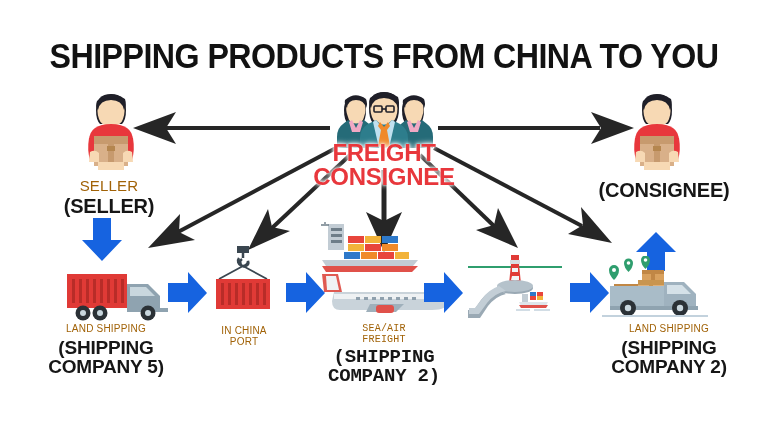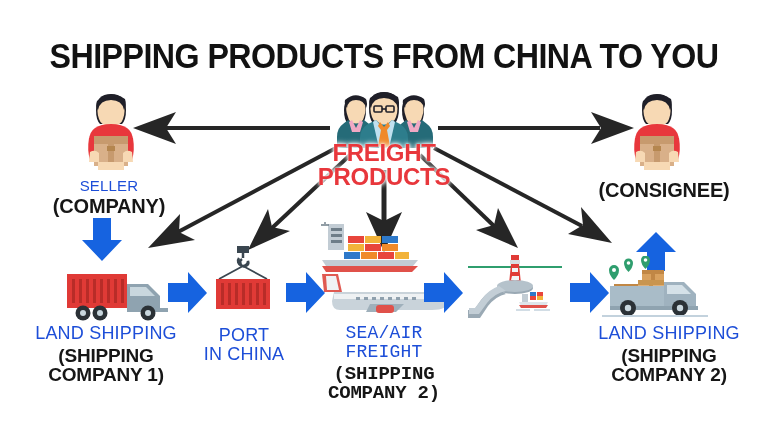--- a/index.html
+++ b/index.html
@@ -26,31 +26,31 @@
   }
 
   
   #arrows{position:absolute;left:0;top:0;width:768px;height:432px;pointer-events:none;}
 
   
   .node{position:absolute;}
 
   
   .lbl-thin{
-    font-size:15px;font-weight:400;color:#1d4ed8;
+    font-size:15px;font-weight:400;color:#a16207;
     line-height:1.05;white-space:nowrap;
     letter-spacing:0.2px;
   }
   .lbl-bold{
     font-size:20px;font-weight:bold;color:#161616;
     text-align:center;line-height:1.02;white-space:nowrap;
     letter-spacing:-0.2px;
   }
   .lbl-bold.sm{font-size:19px;}
-  .lbl-thin.sm{font-size:18px;}
+  .lbl-thin.sm{font-size:10px;}
   .lbl-wrap{position:absolute;text-align:center;}
 
   
   #ff-cap{
     position:absolute;left:284px;top:141px;width:200px;
     text-align:center;
     color:#e8373c;
     font-weight:bold;
     font-size:24px;
     line-height:0.98;
@@ -145,21 +145,21 @@
         </g>
         <path d="M38,38 l8,-4 q8,9 16,0 l8,4 q8,5 8,14 l0,10 l-48,0 l0,-10 q0,-9 8,-14 Z" fill="#2d7d8c"></path>
         <path d="M46,34 l8,10 l8,-10 l3,2 l-6,26 l-10,0 l-6,-26 Z" fill="#bfe0ef"></path>
         <path d="M50,36 l4,5 l4,-5 l2,4 l-3,4 l3,16 l-6,2 l-6,-2 l3,-16 l-3,-4 Z" fill="#f08a2a"></path>
       </g>
     </svg>
   </div>
 
   <div id="ff-cap">
     <div>FREIGHT</div>
-    <div>PRODUCTS</div>
+    <div>CONSIGNEE</div>
   </div>
 
   <div class="node" style="left:78px;top:88px;">
     <svg width="66" height="86" viewBox="0 0 66 86">
       <path d="M18,22 q0,-16 15,-16 q15,0 15,16 q0,10 -4,14 l-22,0 q-4,-4 -4,-14 Z" fill="#1f1f28"></path>
       <rect x="27" y="26" width="12" height="12" fill="#f2cfa8"></rect>
       <path d="M21,14 q12,-9 24,-1 q3,10 0,18 q-2,7 -12,7 q-10,0 -12,-7 q-3,-8 0,-17 Z" fill="#f7d9b4"></path>
       <path d="M19,13 q13,-12 28,-2 q2,6 -1,11 q-2,-10 -13,-10 q-11,0 -13,10 q-3,-4 -1,-9 Z" fill="#1f1f28"></path>
 
       <path d="M17,40 q6,-4 16,-4 q10,0 16,4 q6,4 6,13 l0,8 l-44,0 l0,-8 q0,-9 6,-13 Z" fill="#e8373c"></path>
@@ -172,21 +172,21 @@
       <rect x="29" y="58" width="8" height="5" fill="#b5864f"></rect>
 
       <path d="M12,64 q5,-3 9,1 l0,9 l-10,0 Z" fill="#f7d9b4"></path>
       <path d="M54,64 q-5,-3 -9,1 l0,9 l10,0 Z" fill="#f7d9b4"></path>
       <rect x="20" y="74" width="26" height="8" fill="#f7d9b4"></rect>
     </svg>
   </div>
 
   <div class="lbl-wrap" style="left:8px;top:178px;width:202px;">
     <div class="lbl-thin">SELLER</div>
-    <div class="lbl-bold" style="margin-top:2px;">(COMPANY)</div>
+    <div class="lbl-bold" style="margin-top:2px;">(SELLER)</div>
   </div>
 
   <div class="node" style="left:624px;top:88px;">
     <svg width="66" height="86" viewBox="0 0 66 86">
       <path d="M18,22 q0,-16 15,-16 q15,0 15,16 q0,10 -4,14 l-22,0 q-4,-4 -4,-14 Z" fill="#1f1f28"></path>
       <rect x="27" y="26" width="12" height="12" fill="#f2cfa8"></rect>
       <path d="M21,14 q12,-9 24,-1 q3,10 0,18 q-2,7 -12,7 q-10,0 -12,-7 q-3,-8 0,-17 Z" fill="#f7d9b4"></path>
       <path d="M19,13 q13,-12 28,-2 q2,6 -1,11 q-2,-10 -13,-10 q-11,0 -13,10 q-3,-4 -1,-9 Z" fill="#1f1f28"></path>
       <path d="M17,40 q6,-4 16,-4 q10,0 16,4 q6,4 6,13 l0,8 l-44,0 l0,-8 q0,-9 6,-13 Z" fill="#e8373c"></path>
       <path d="M11,50 q-2,12 1,22 l9,0 q-3,-11 -1,-21 Z" fill="#e8373c"></path>
@@ -241,21 +241,21 @@
       <circle cx="34" cy="43" r="7.5" fill="#2b3136"></circle>
         <circle cx="34" cy="43" r="3" fill="#c9d7de"></circle>
       <circle cx="82" cy="43" r="7.5" fill="#2b3136"></circle>
         <circle cx="82" cy="43" r="3" fill="#c9d7de"></circle>
     </svg>
   </div>
 
   <div class="lbl-wrap" style="left:6px;top:324px;width:200px;">
     <div class="lbl-thin sm">LAND SHIPPING</div>
     <div class="lbl-bold sm" style="margin-top:3px;">(SHIPPING</div>
-    <div class="lbl-bold sm">COMPANY 1)</div>
+    <div class="lbl-bold sm">COMPANY 5)</div>
   </div>
 
   <div class="chev" style="left:168px;top:272px;">
     <svg width="40" height="42" viewBox="0 0 40 42">
       <path d="M0,11 L20,11 L20,0 L39,21 L20,41 L20,30 L0,30 Z" fill="#1663e0"></path>
     </svg>
   </div>
 
   <div class="node" style="left:208px;top:246px;">
     <svg width="70" height="78" viewBox="0 0 70 78">
@@ -270,22 +270,22 @@
         <rect x="27" y="37" width="3" height="22"></rect>
           <rect x="34" y="37" width="3" height="22"></rect>
         <rect x="41" y="37" width="3" height="22"></rect>
           <rect x="48" y="37" width="3" height="22"></rect>
         <rect x="55" y="37" width="3" height="22"></rect>
       </g>
     </svg>
   </div>
 
   <div class="lbl-wrap" style="left:198px;top:326px;width:92px;">
+    <div class="lbl-thin sm">IN CHINA</div>
     <div class="lbl-thin sm">PORT</div>
-    <div class="lbl-thin sm">IN CHINA</div>
   </div>
 
   <div class="chev" style="left:286px;top:272px;">
     <svg width="40" height="42" viewBox="0 0 40 42">
       <path d="M0,11 L20,11 L20,0 L39,21 L20,41 L20,30 L0,30 Z" fill="#1663e0"></path>
     </svg>
   </div>
 
   <div class="node" style="left:314px;top:222px;">
     <svg width="140" height="96" viewBox="0 0 140 96">

